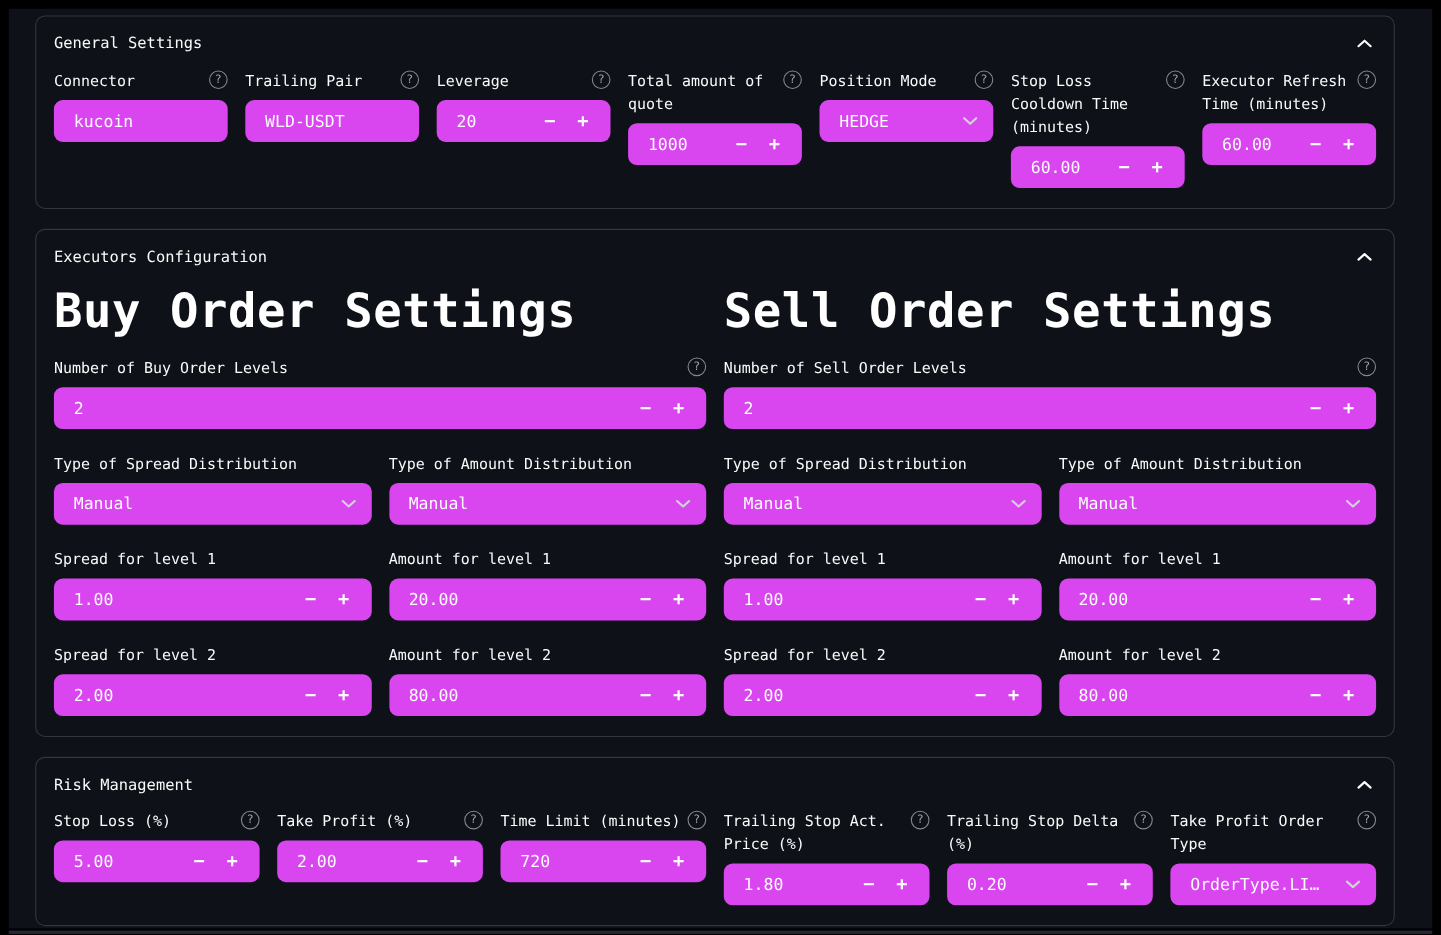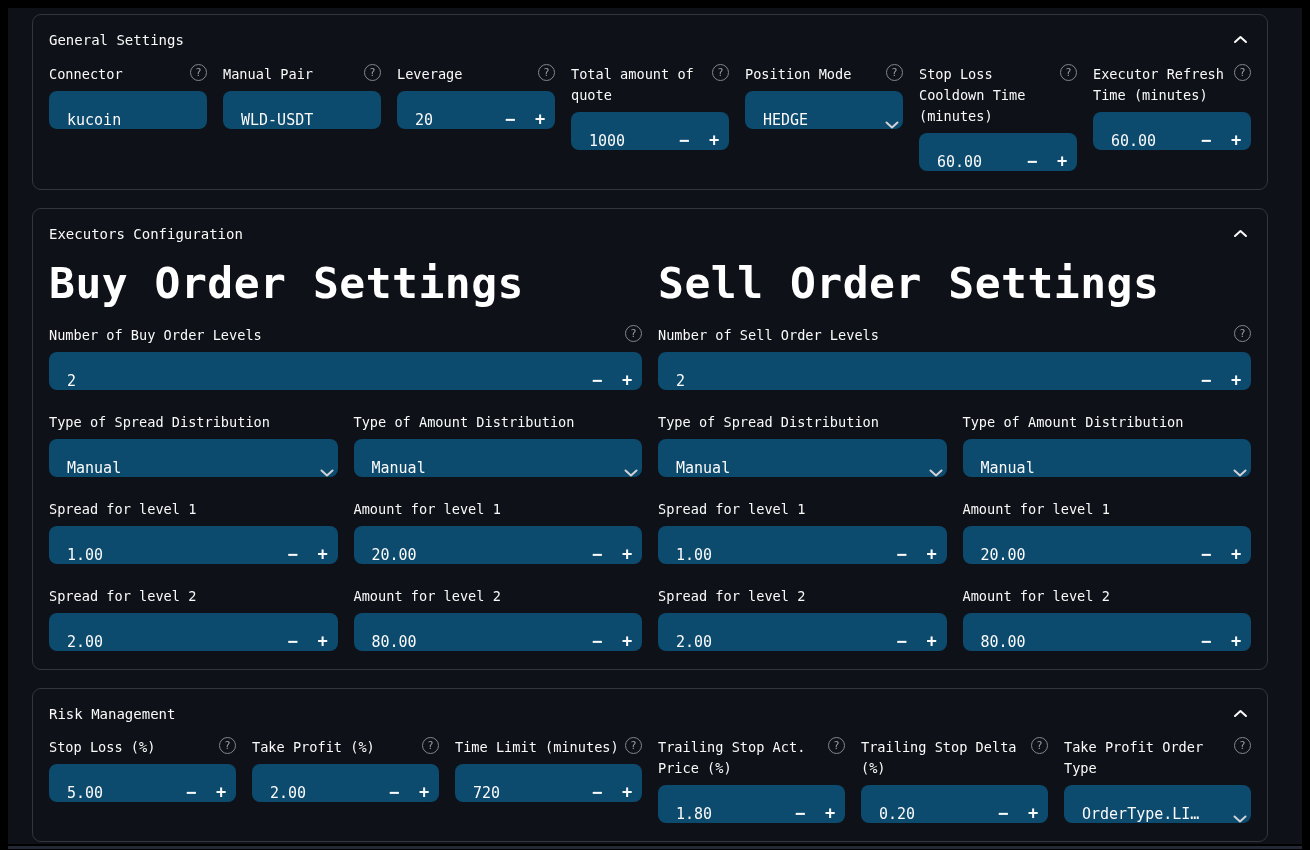--- a/index.html
+++ b/index.html
@@ -31,22 +31,22 @@
                  line-height:44px; margin:16px 0 20px 0; letter-spacing:0.5px;
                  white-space:nowrap; }
 
   .label-row { display:flex; justify-content:space-between;
                gap:3px; min-height:21px; }
   .label { font-size:13.6px; line-height:21px; color:#fafafa; }
   .help { flex:0 0 auto; width:17px; height:17px; border:1.5px solid #83878f;
           border-radius:50%; color:#9da1a9; font-size:10.5px; line-height:1;
           display:flex; align-items:center; justify-content:center; cursor:pointer; }
 
-  .input { margin-top:6px; height:38px; background:#0c4a6e; border-radius:8px;
-           display:flex; align-items:flex-end; padding:0 0 0 13px;
+  .input { margin-top:6px; height:38px; background:#d946ef; border-radius:8px;
+           display:flex; align-items:center; padding:0 10px 0 13px;
            font-size:15px; color:#fafafa; cursor:text; }
   .input .value { flex:1 1 auto; white-space:nowrap; overflow:hidden; padding-left:5px; }
   .step { flex:0 0 auto; width:30px; text-align:center; font-size:17px;
           font-weight:700; color:#fafafa; cursor:pointer; user-select:none; }
   .select { cursor:pointer; }
   .chev { flex:0 0 auto; display:flex; align-items:center; padding-right:4px; }
 </style>
 </head>
 <body>
 
@@ -67,21 +67,21 @@
           <span class="label">Connector</span>
           <span class="help">?</span>
         </div>
         <div class="input">
           <span class="value">kucoin</span>
         </div>
       </div>
 
       <div class="field">
         <div class="label-row">
-          <span class="label">Manual Pair</span>
+          <span class="label">Trailing Pair</span>
           <span class="help">?</span>
         </div>
         <div class="input">
           <span class="value">WLD-USDT</span>
         </div>
       </div>
 
       <div class="field">
         <div class="label-row">
           <span class="label">Leverage</span>

